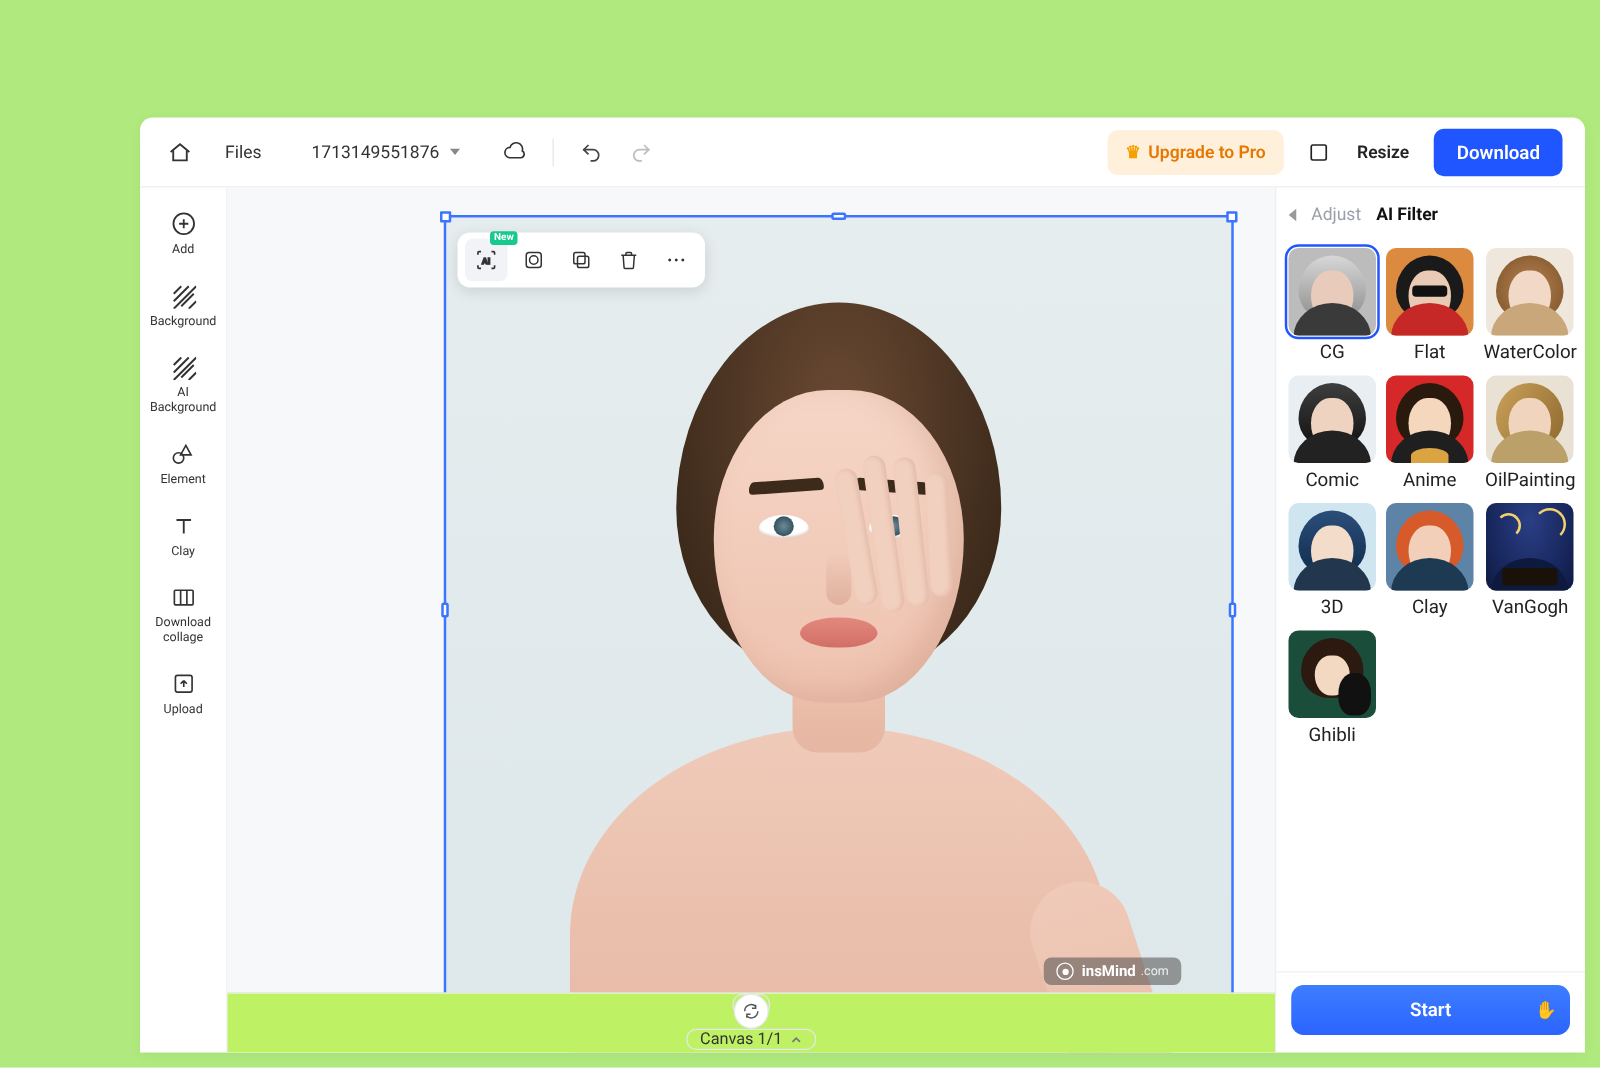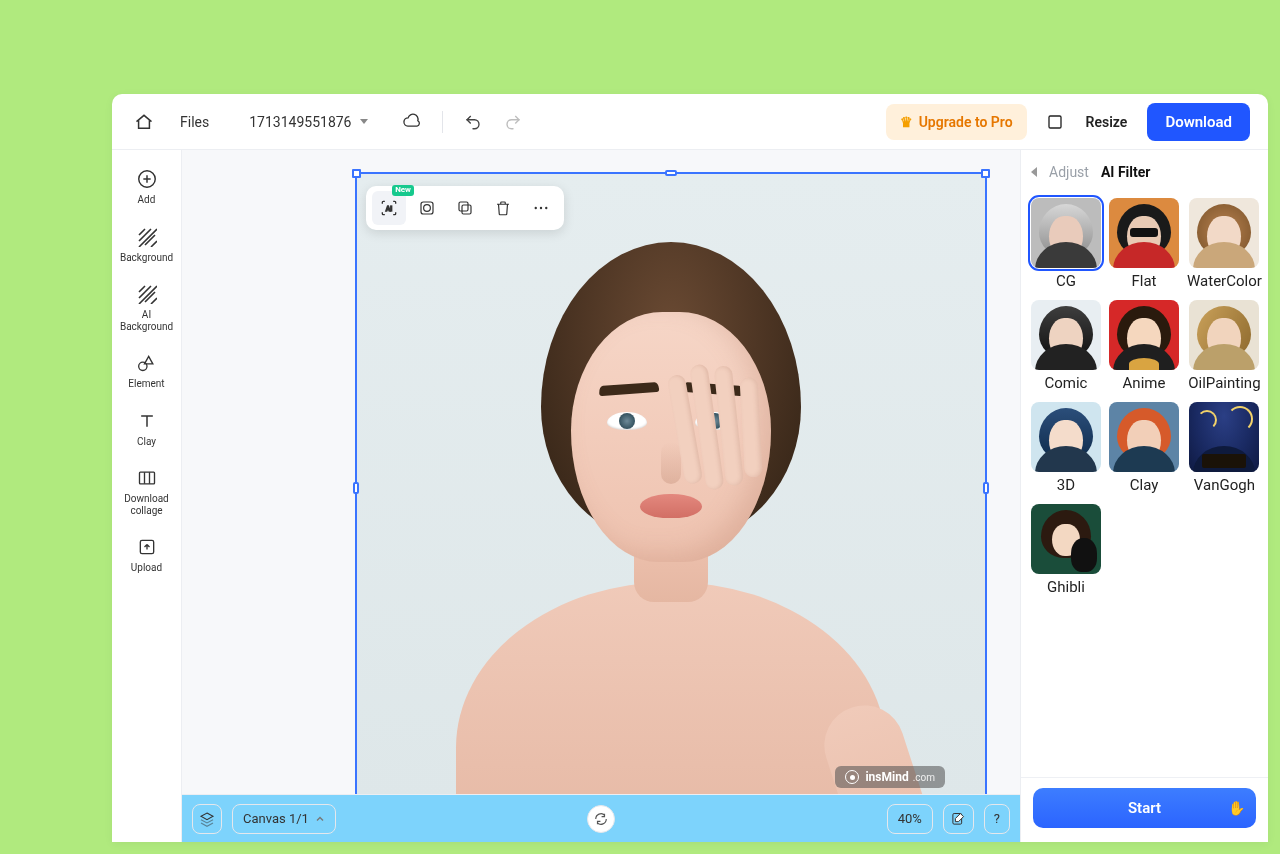--- a/index.html
+++ b/index.html
@@ -57,21 +57,21 @@
 .f1 { height:110px; left:0; top:8px; transform:rotate(-4deg);} .f2 { height:126px; left:22px; top:0; transform:rotate(-2deg);} .f3 { height:120px; left:44px; top:4px;} .f4 { height:100px; left:66px; top:18px; transform:rotate(3deg);} 
 .brow { position:absolute; width:60px; height:10px; background:#3c2a1a; border-radius:6px 6px 4px 4px / 10px 10px 4px 4px; top:72px; }
 .brow.l { left:28px; transform:rotate(-4deg);} .brow.r { right:28px; transform:rotate(4deg);} 
 .eye { position:absolute; width:40px; height:18px; background:#fff; border-radius:50% 50% 48% 48% / 60% 60% 40% 40%; top:100px; box-shadow: inset 0 -1px 2px rgba(0,0,0,0.15); }
 .eye.l { left:36px;} .eye.r { right:36px;} 
 .iris { position:absolute; width:16px; height:16px; background:radial-gradient(circle,#6d8a98 0%, #34525f 70%, #111 71%); border-radius:50%; top:1px; left:12px; }
 .nose { position:absolute; left:50%; transform:translateX(-50%); top:130px; width:20px; height:42px; background: linear-gradient(180deg, rgba(0,0,0,0) 0%, rgba(170,110,85,0.25) 100%); border-radius:10px; }
 .lips { position:absolute; left:50%; transform:translateX(-50%); top:182px; width:62px; height:24px; background:linear-gradient(180deg,#e3887e,#d26f65); border-radius:50% 50% 48% 48% / 55% 55% 50% 50%; }
 
 
-.bottom-bar { position: absolute; left: 0; right: 0; bottom: 0; height: 48px; background:#7dd3fc; border-top:1px solid #eceef2; display:flex; align-items:center; padding: 0 10px; gap: 10px; }
+.bottom-bar { position: absolute; left: 0; right: 0; bottom: 0; height: 48px; background:#bef264; border-top:1px solid #eceef2; display:flex; align-items:center; padding: 0 10px; gap: 10px; flex-direction: column; }
 .chip { height: 30px; padding: 0 10px; border: 1px solid #e5e7ec; border-radius: 8px; display:inline-flex; align-items:center; gap:6px; font-size:13px; color:#333; cursor:pointer; }
 .bb-spacer { flex:1; }
 .circ-btn { width:28px; height:28px; border:1px solid #e5e7ec; border-radius:50%; display:inline-flex; align-items:center; justify-content:center; color:#555; font-size:13px; cursor:pointer; background:#fff; }
 
 
 .right-panel { width: 248px; border-left: 1px solid #eceef2; display:flex; flex-direction:column; }
 .rp-header { height: 44px; display:flex; align-items:center; gap: 12px; padding: 0 10px; }
 .back-caret { width: 0; height: 0; border-top: 5px solid transparent; border-bottom: 5px solid transparent; border-right: 6px solid #999; cursor:pointer; }
 .rp-tab { font-size: 14px; color:#9aa0a8; cursor:pointer; }
 .rp-tab.active { color:#111; font-weight:700; }

